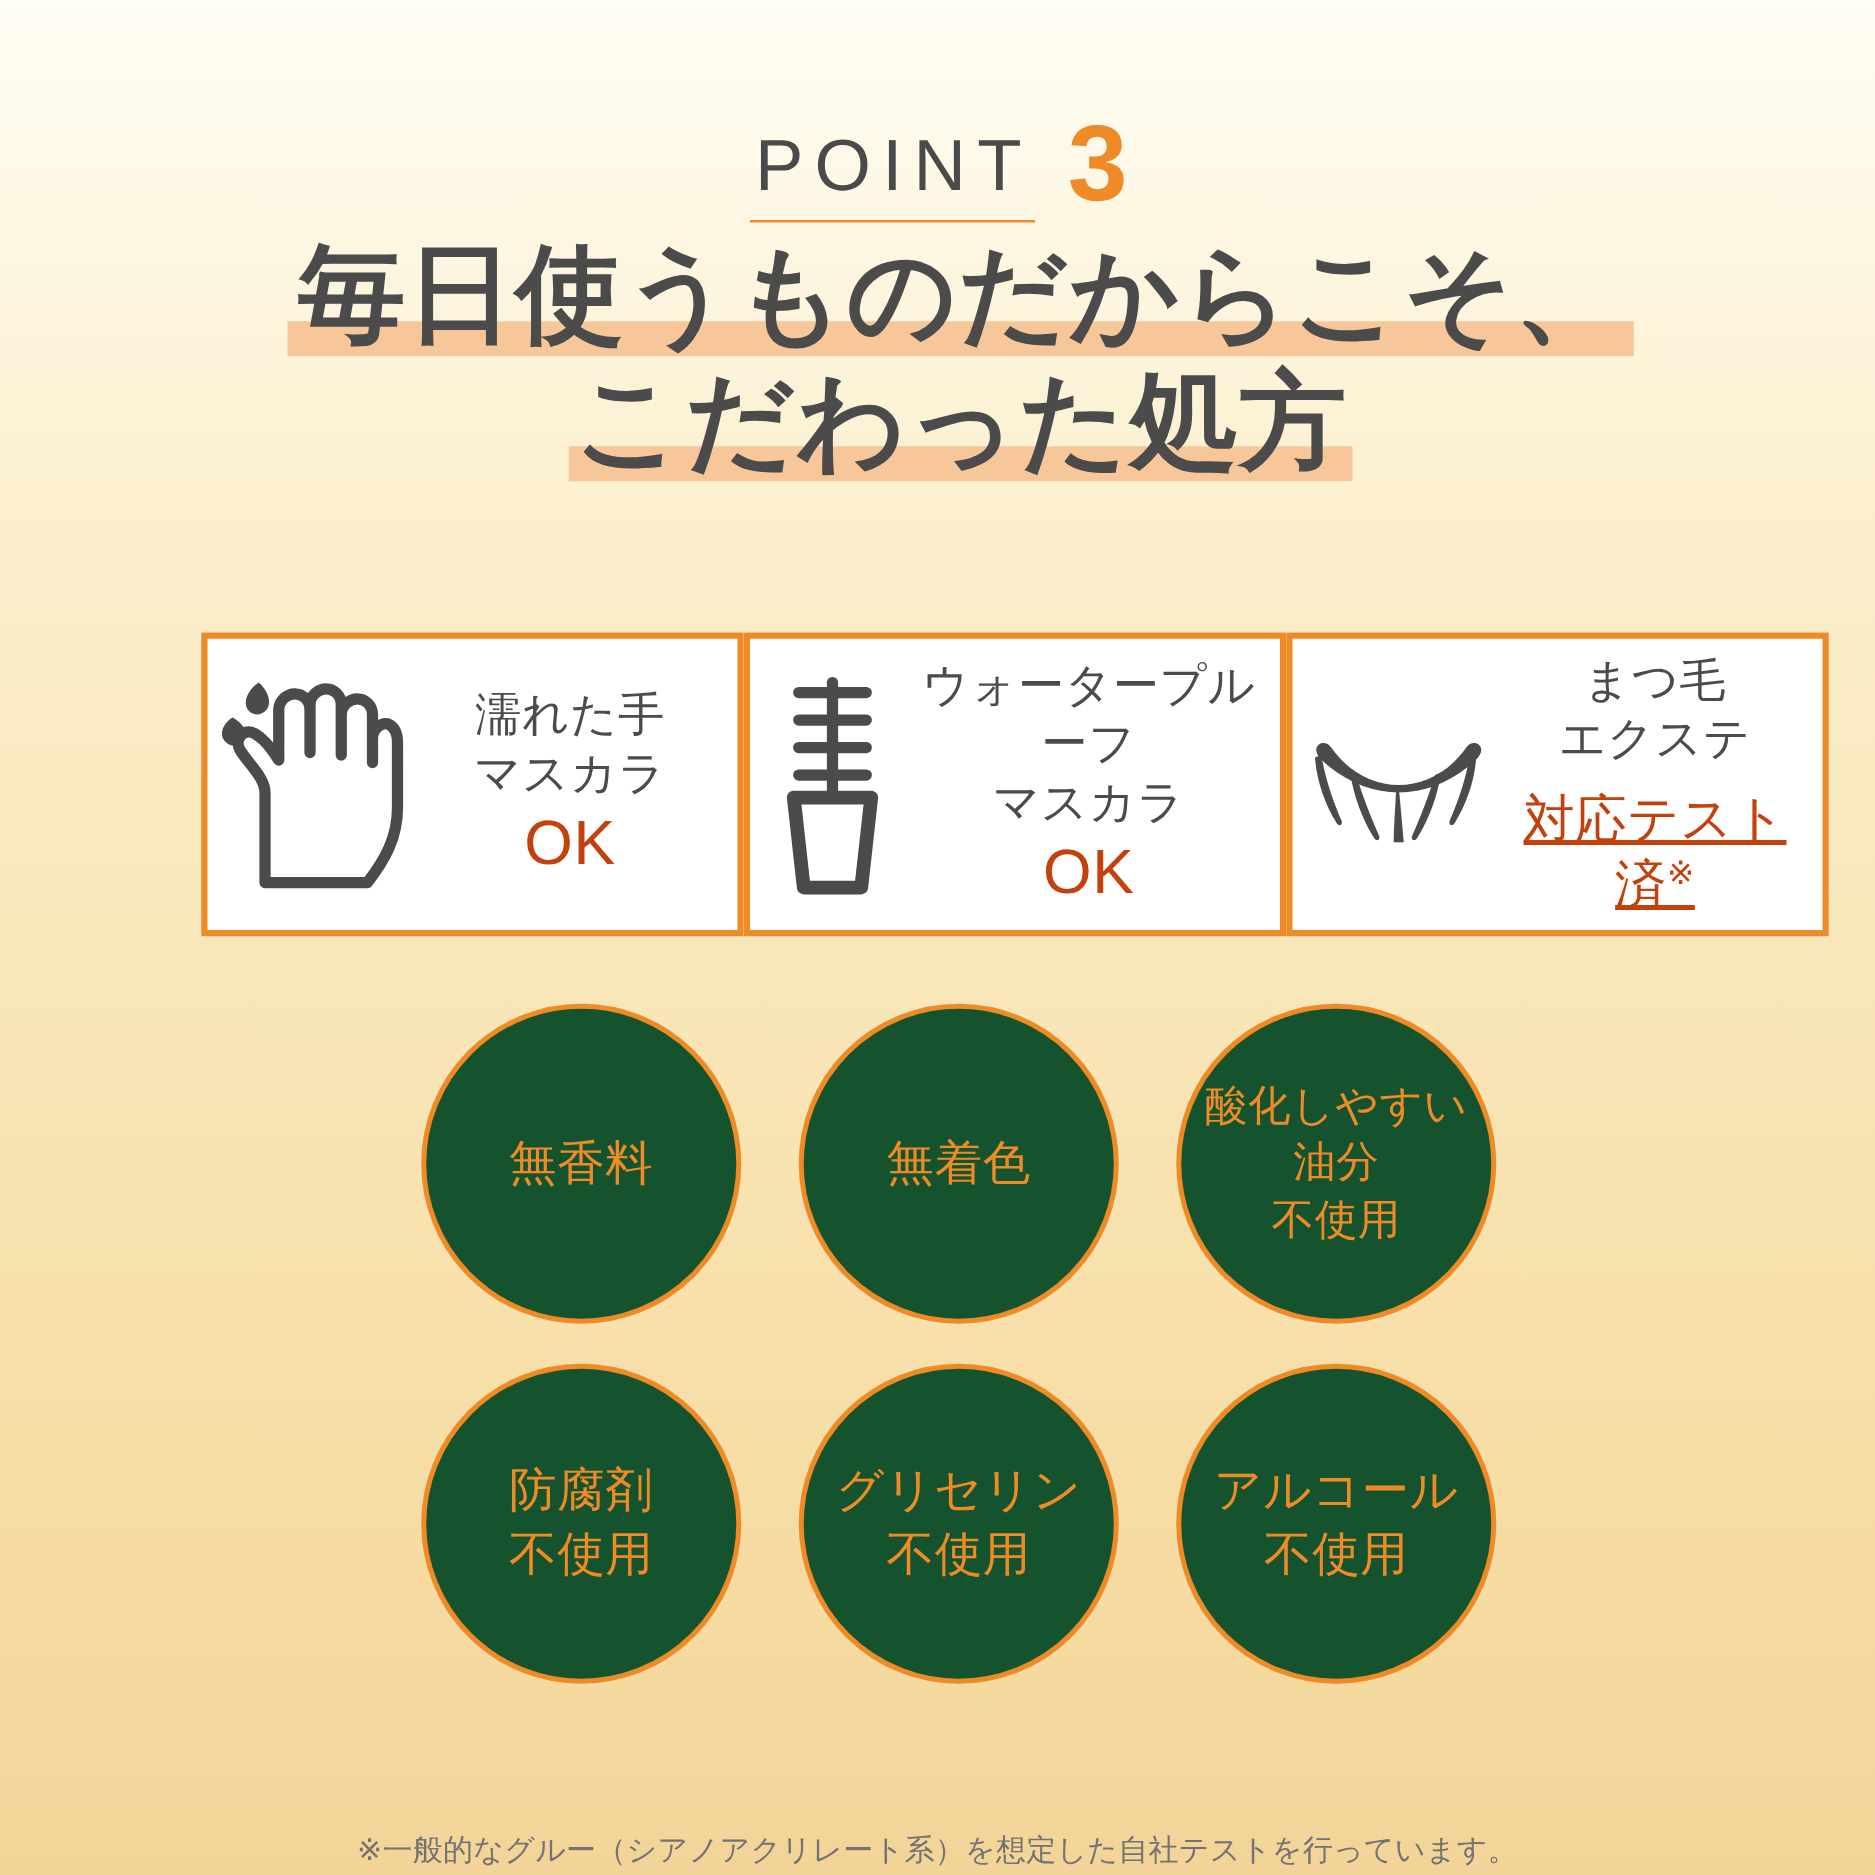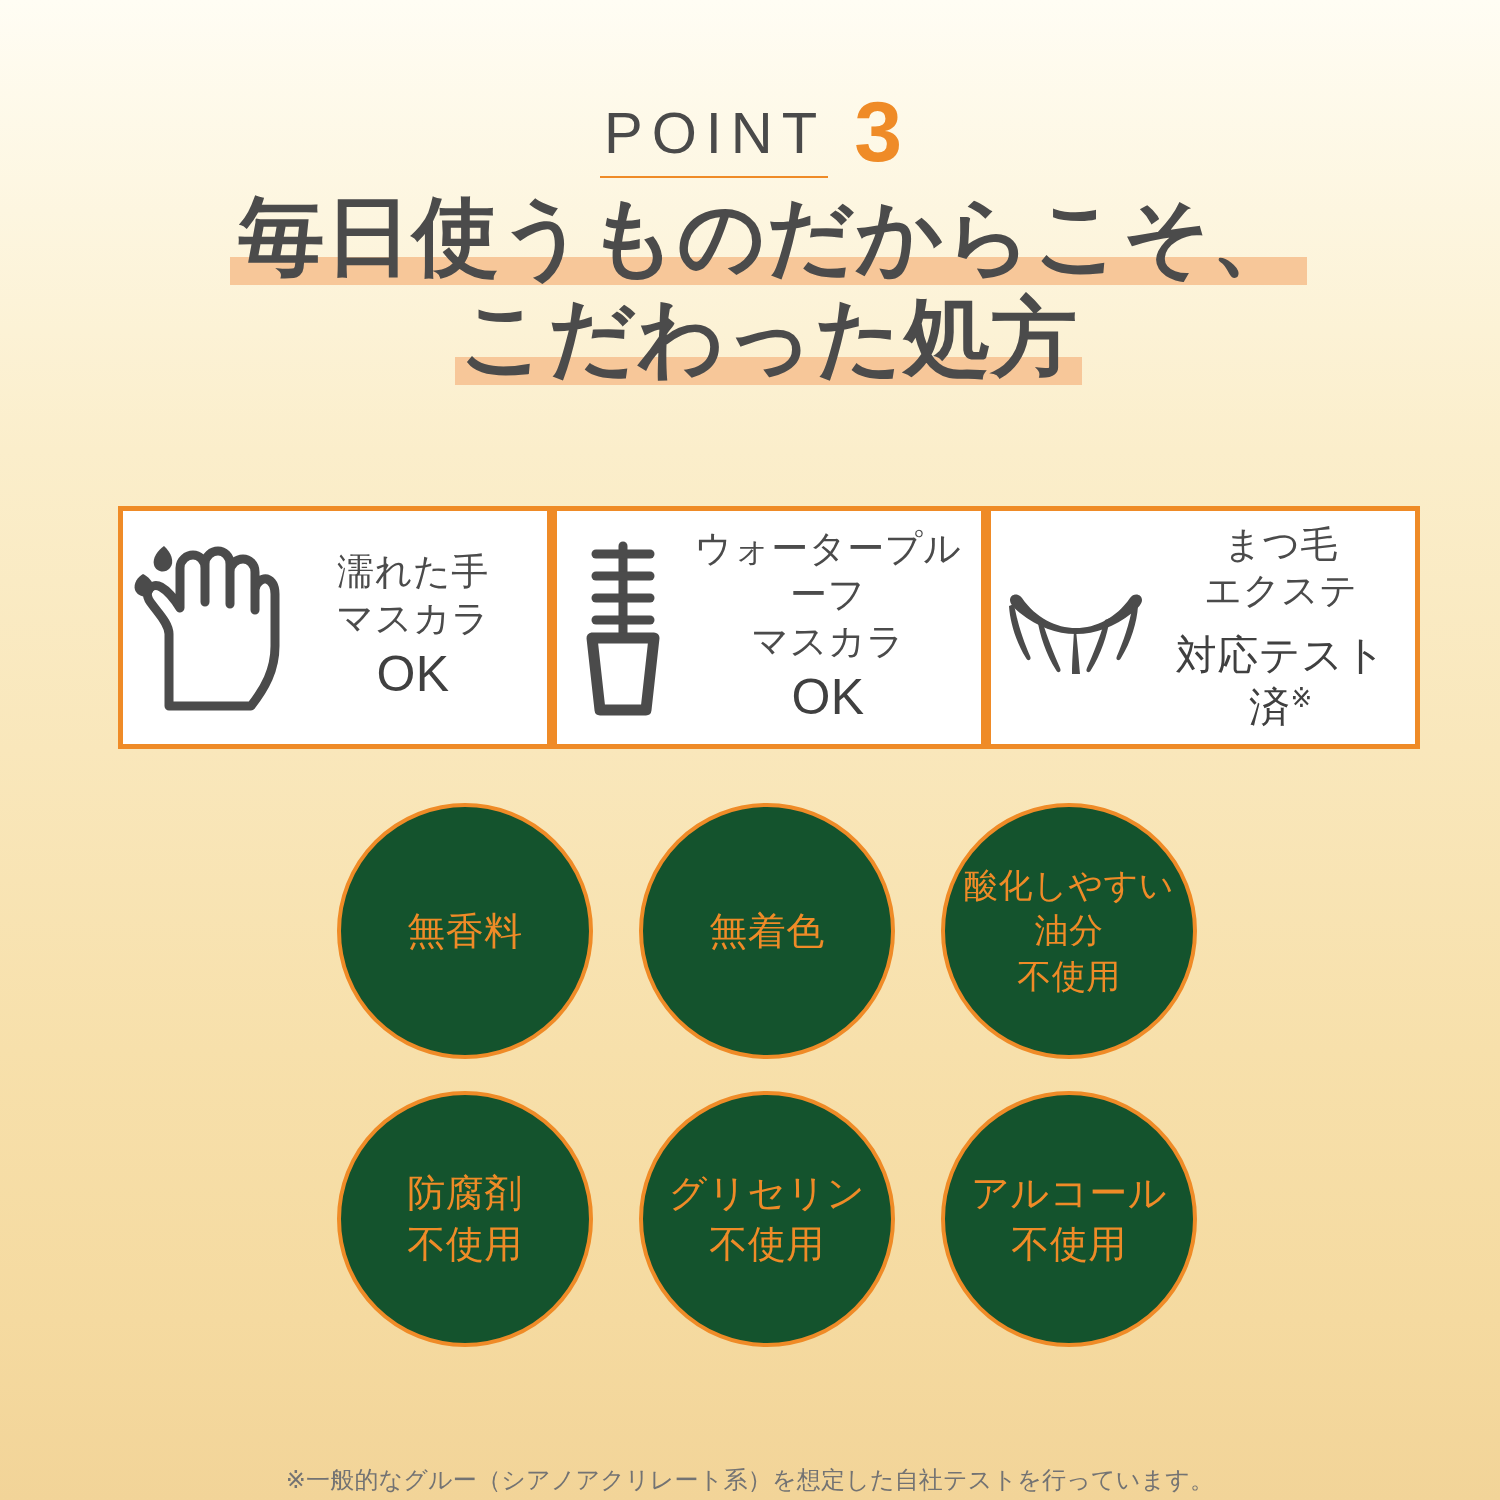--- a/index.html
+++ b/index.html
@@ -104,21 +104,21 @@
   }
 
   
   .feature-row {
     position: absolute;
     left: 78px;
     top: 506px;
     width: 1345px;
     height: 243px;
     display: flex;
-    justify-content: flex-start;
+    justify-content: flex-end;
     padding-left: 40px;
   }
   .feature-box {
     box-sizing: border-box;
     width: 434px;
     height: 243px;
     border: 5px solid #ef8b27;
     background: #ffffff;
     display: flex;
     align-items: center;
@@ -139,27 +139,28 @@
   }
   .fb-l1, .fb-l2 {
     display: block;
     font-size: 37px;
     color: #4b4b4b;
     letter-spacing: 0.5px;
   }
   .fb-l3 {
     display: block;
     font-size: 50px;
-    color: #404040;
+    color: #c2410c;
     letter-spacing: 0.5px;
     margin-top: 1px;
   }
   .fb-l3.jp {
     font-size: 41px;
     margin-top: 15px;
+    text-decoration: underline;
   }
   .fb-l3 .mark {
     font-size: 26px;
     vertical-align: 14px;
   }
   .box2 .fb-icon { flex: 0 0 132px; width: 132px; }
   .box3 .fb-icon { flex: 0 0 170px; width: 170px; }
 
   
   .circle-grid {

